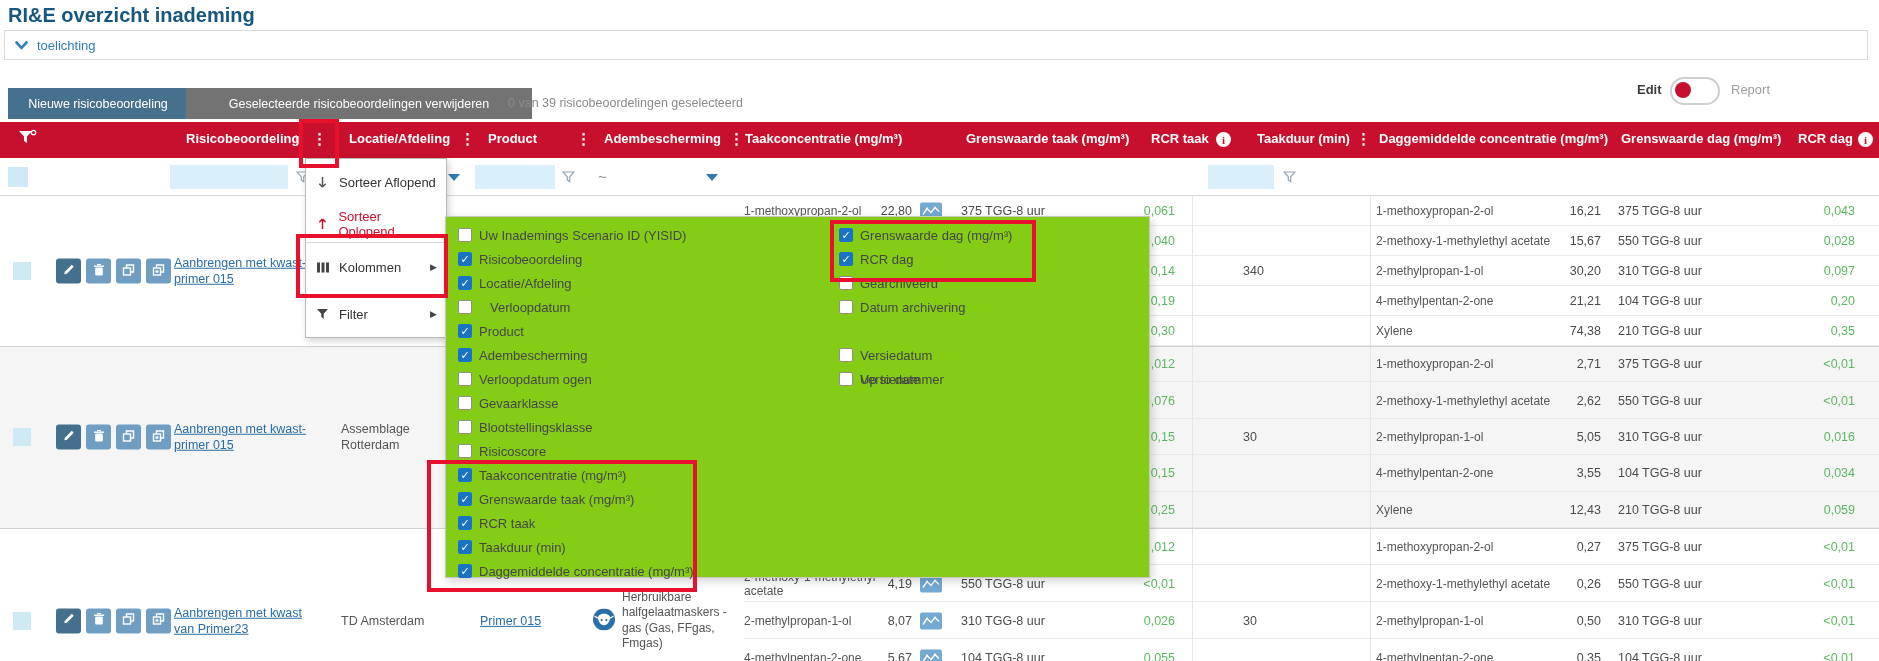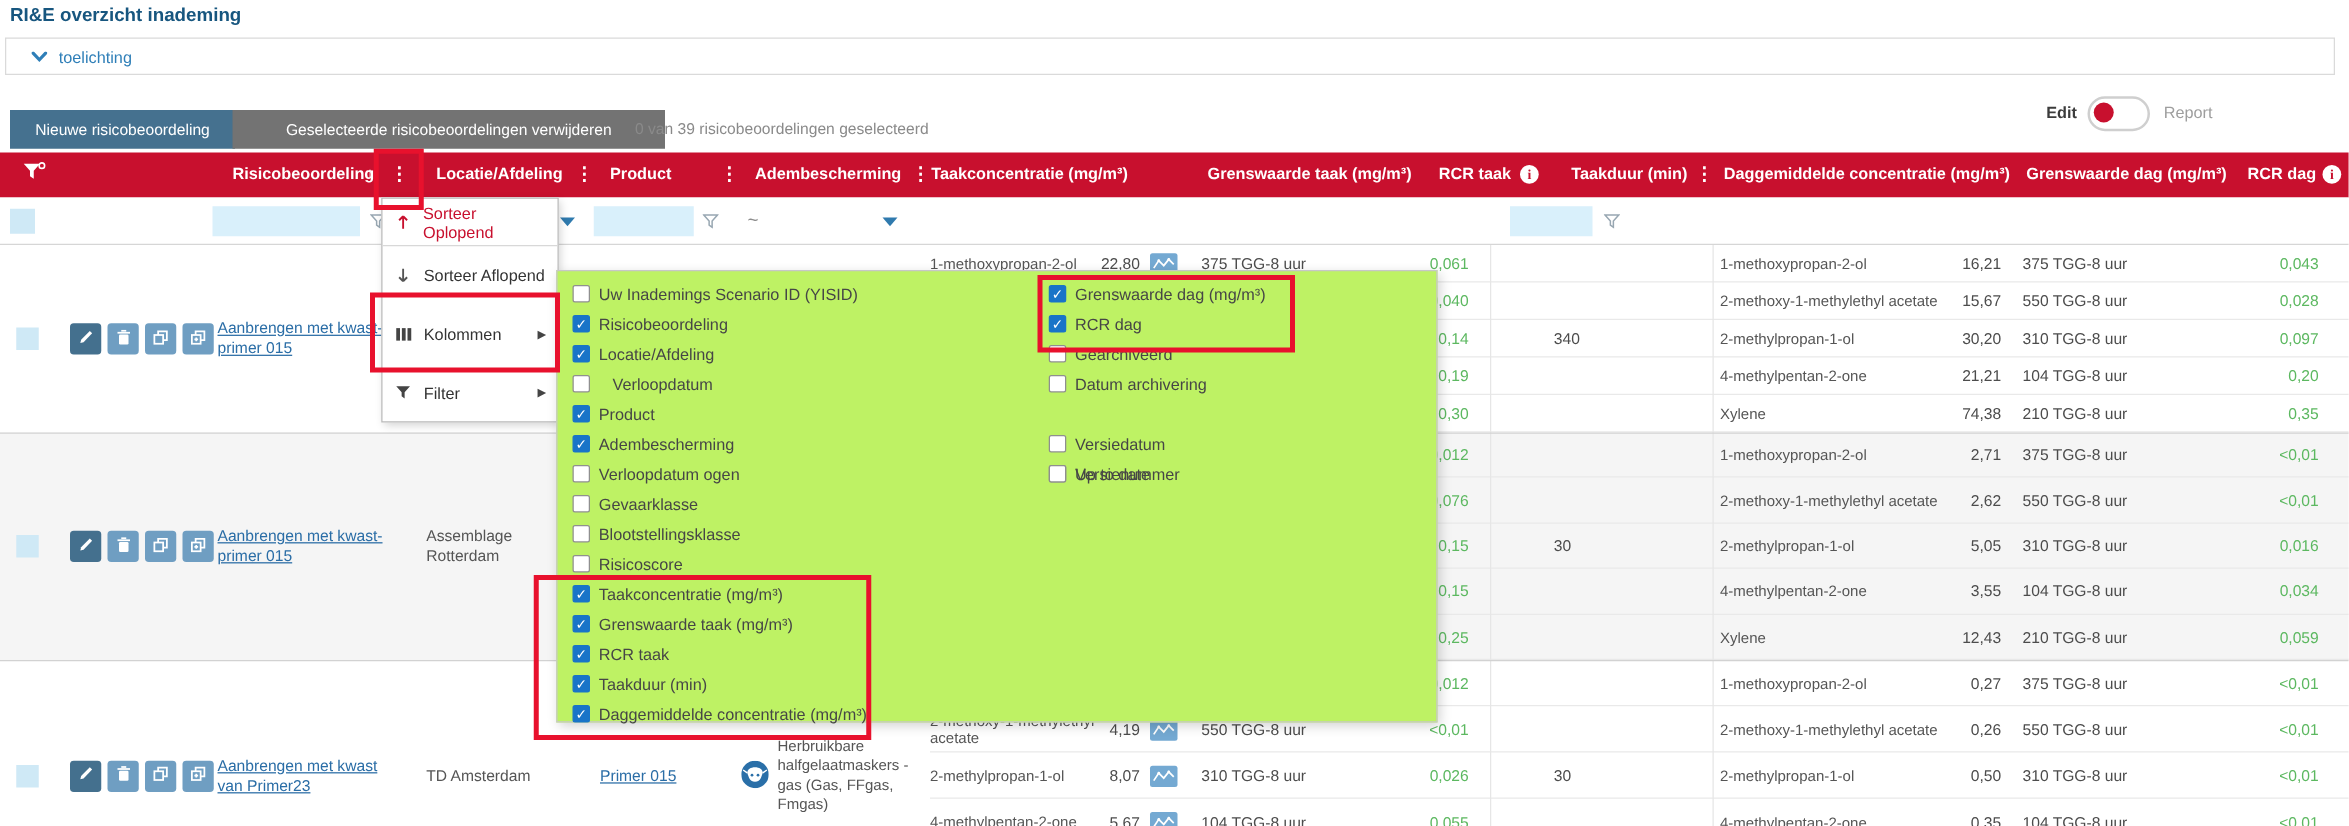--- a/index.html
+++ b/index.html
@@ -1,21 +1,21 @@
 <!DOCTYPE html>
 <html><head>
 <meta charset="utf-8">
 <style>
   html,body{margin:0;padding:0}
   body{position:relative;width:1879px;height:661px;overflow:hidden;background:#fff;
        font-family:"Liberation Sans",sans-serif;font-size:13px;color:#444}
   
-  .page-title{left:8px;top:4px;font-size:15px;font-weight:bold;color:#17567f;position:absolute}
+  .page-title{left:8px;top:4px;font-size:20px;font-weight:bold;color:#17567f;position:absolute}
   .toel{position:absolute;left:4px;top:30px;width:1864px;height:30px;border:1px solid #dadada;
-        display:flex;align-items:center;gap:9px;padding-left:20px;box-sizing:border-box;
+        display:flex;align-items:center;gap:9px;padding-left:10px;box-sizing:border-box;
         color:#2f7fb8;font-size:13px;background:#fff}
   
   .btn{position:absolute;height:31px;display:flex;align-items:center;justify-content:center;
        font-size:12.5px;color:#fff;cursor:pointer}
   .btn-new{left:8px;top:88px;width:180px;background:#45718f}
   .btn-del{left:186px;top:88px;width:346px;background:#737373}
   .sel-status{position:absolute;left:508px;top:96px;color:#8a8a8a;font-size:12.5px}
   .edit-label{position:absolute;left:1637px;top:82px;font-weight:bold;color:#3c3c3c}
   .toggle{position:absolute;left:1670px;top:77px;width:46px;height:24px;border:2px solid #cfcfcf;
           border-radius:15px;background:#fff}
@@ -68,21 +68,21 @@
   .l-resptext{left:622px;width:120px;font-size:12px;color:#555;line-height:1.3}
   .l-dur{left:1243px;font-size:12.5px;color:#4c4c4c}
   
   .cmenu{position:absolute;left:305px;top:158px;width:140px;background:#fff;border:1px solid #b9b9b9;
          box-shadow:2px 3px 7px rgba(0,0,0,.18);z-index:10}
   .citem{display:flex;align-items:center;gap:9px;padding:0 9px;font-size:13px;color:#333;cursor:pointer;box-sizing:border-box}
   .citem.red{color:#c8102e}
   .citem .ico{width:15px;display:flex;justify-content:center}
   .citem .sub{margin-left:auto;color:#444;font-size:9px}
   
-  .cpanel{position:absolute;left:445px;top:216px;width:705px;height:362px;background:#bef264;border:1px solid #c7c7c7;
+  .cpanel{position:absolute;left:445px;top:216px;width:705px;height:362px;background:#84cc16;border:1px solid #c7c7c7;
           box-shadow:2px 3px 9px rgba(0,0,0,.18);z-index:10;box-sizing:border-box}
   .ckitem{position:absolute;height:24px;display:flex;align-items:center;gap:7px;font-size:13px;color:#464646;cursor:pointer}
   .cb{width:14px;height:14px;border:1px solid #8f8f8f;border-radius:2px;background:#fff;box-sizing:border-box;
       display:flex;align-items:center;justify-content:center;font-size:11px;color:#fff}
   .cb.on{background:#1974c8;border-color:#1974c8}
   
   .rbox{position:absolute;border:4px solid #e8112d;z-index:30}
 </style>
 </head>
 <body>
@@ -421,35 +421,35 @@
         <div class="cell c-rd">&lt;0,01</div>
       </div>
     </div>
   </div>
 <div class="vln" style="left:1192px"></div>
 <div class="vln" style="left:1370px"></div>
 <div class="gsep" style="top:346px"></div>
 <div class="gsep" style="top:528px"></div>
 
 <div class="cmenu" id="cmenu">
+    <div class="citem" style="height: 46px;">
+      <span class="ico">
+        <svg width="11" height="13">
+          <path d="M5.5 1v10M5.5 11L2.3 7.8M5.5 11l3.2-3.2" stroke="#555" stroke-width="1.5" fill="none"></path>
+        </svg>
+      </span>
+      <span>Sorteer Aflopend</span>
+    </div>
     <div class="citem red" style="height: 38px; border-bottom: 1px solid rgb(216, 216, 216);">
       <span class="ico">
         <svg width="11" height="13">
           <path d="M5.5 12V2M5.5 2L2.3 5.2M5.5 2l3.2 3.2" stroke="#c8102e" stroke-width="1.5" fill="none"></path>
         </svg>
       </span>
       <span>Sorteer Oplopend</span>
-    </div>
-    <div class="citem" style="height: 46px;">
-      <span class="ico">
-        <svg width="11" height="13">
-          <path d="M5.5 1v10M5.5 11L2.3 7.8M5.5 11l3.2-3.2" stroke="#555" stroke-width="1.5" fill="none"></path>
-        </svg>
-      </span>
-      <span>Sorteer Aflopend</span>
     </div>
     <div class="citem" style="height: 48px;">
       <span class="ico">
         <svg width="14" height="13">
           <rect x="1" y="1.5" width="3" height="10" fill="#444"></rect>
           <rect x="5.5" y="1.5" width="3" height="10" fill="#444"></rect>
           <rect x="10" y="1.5" width="3" height="10" fill="#444"></rect>
         </svg>
       </span>
       <span>Kolommen</span>

